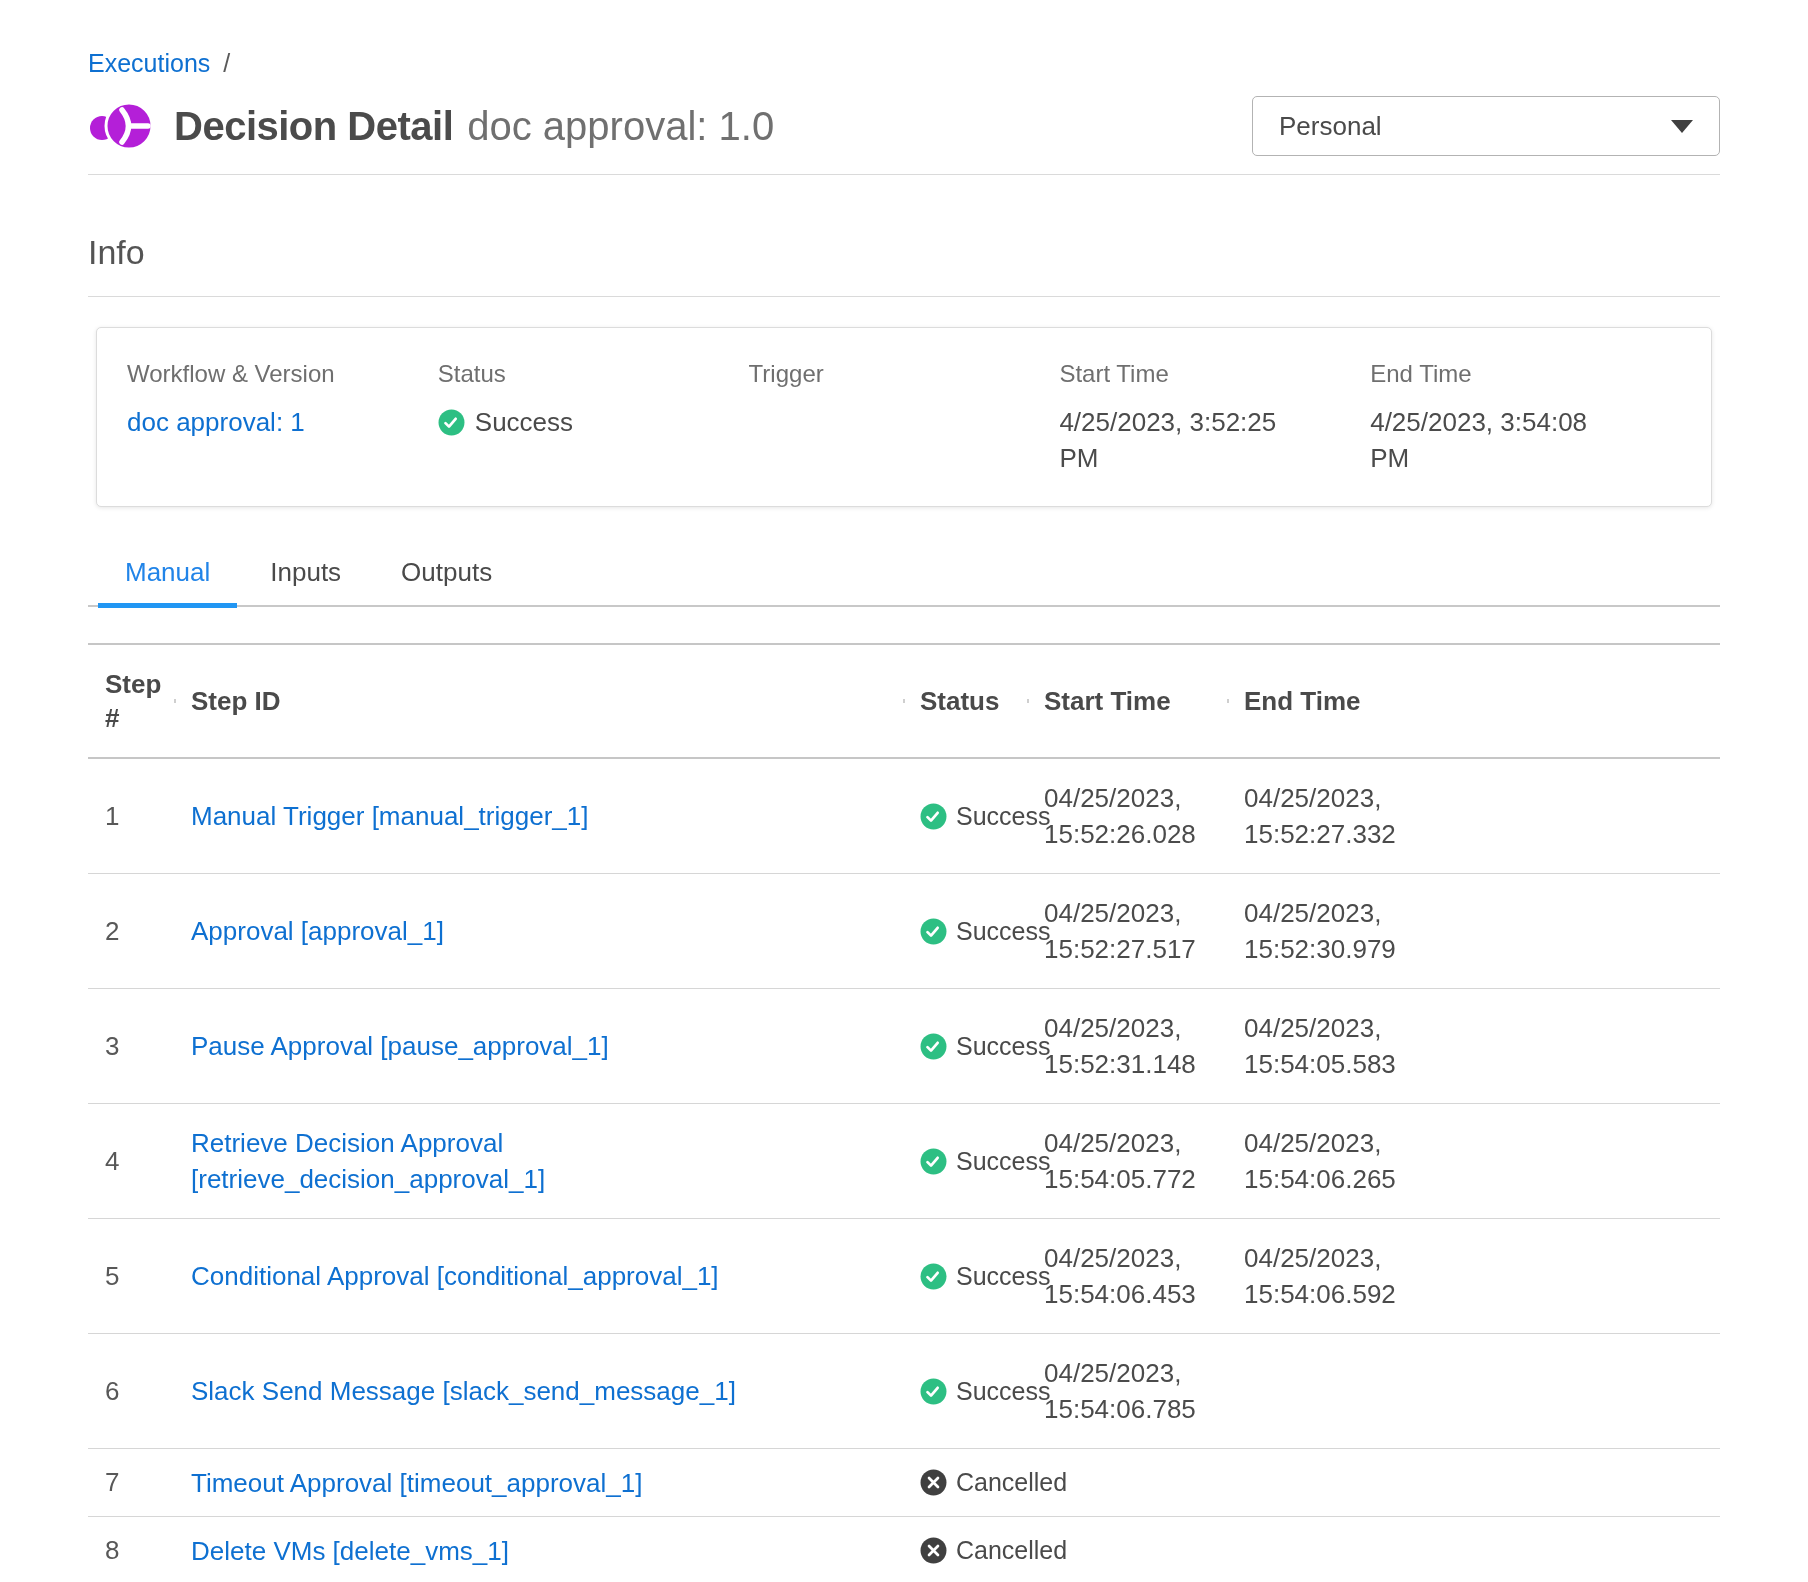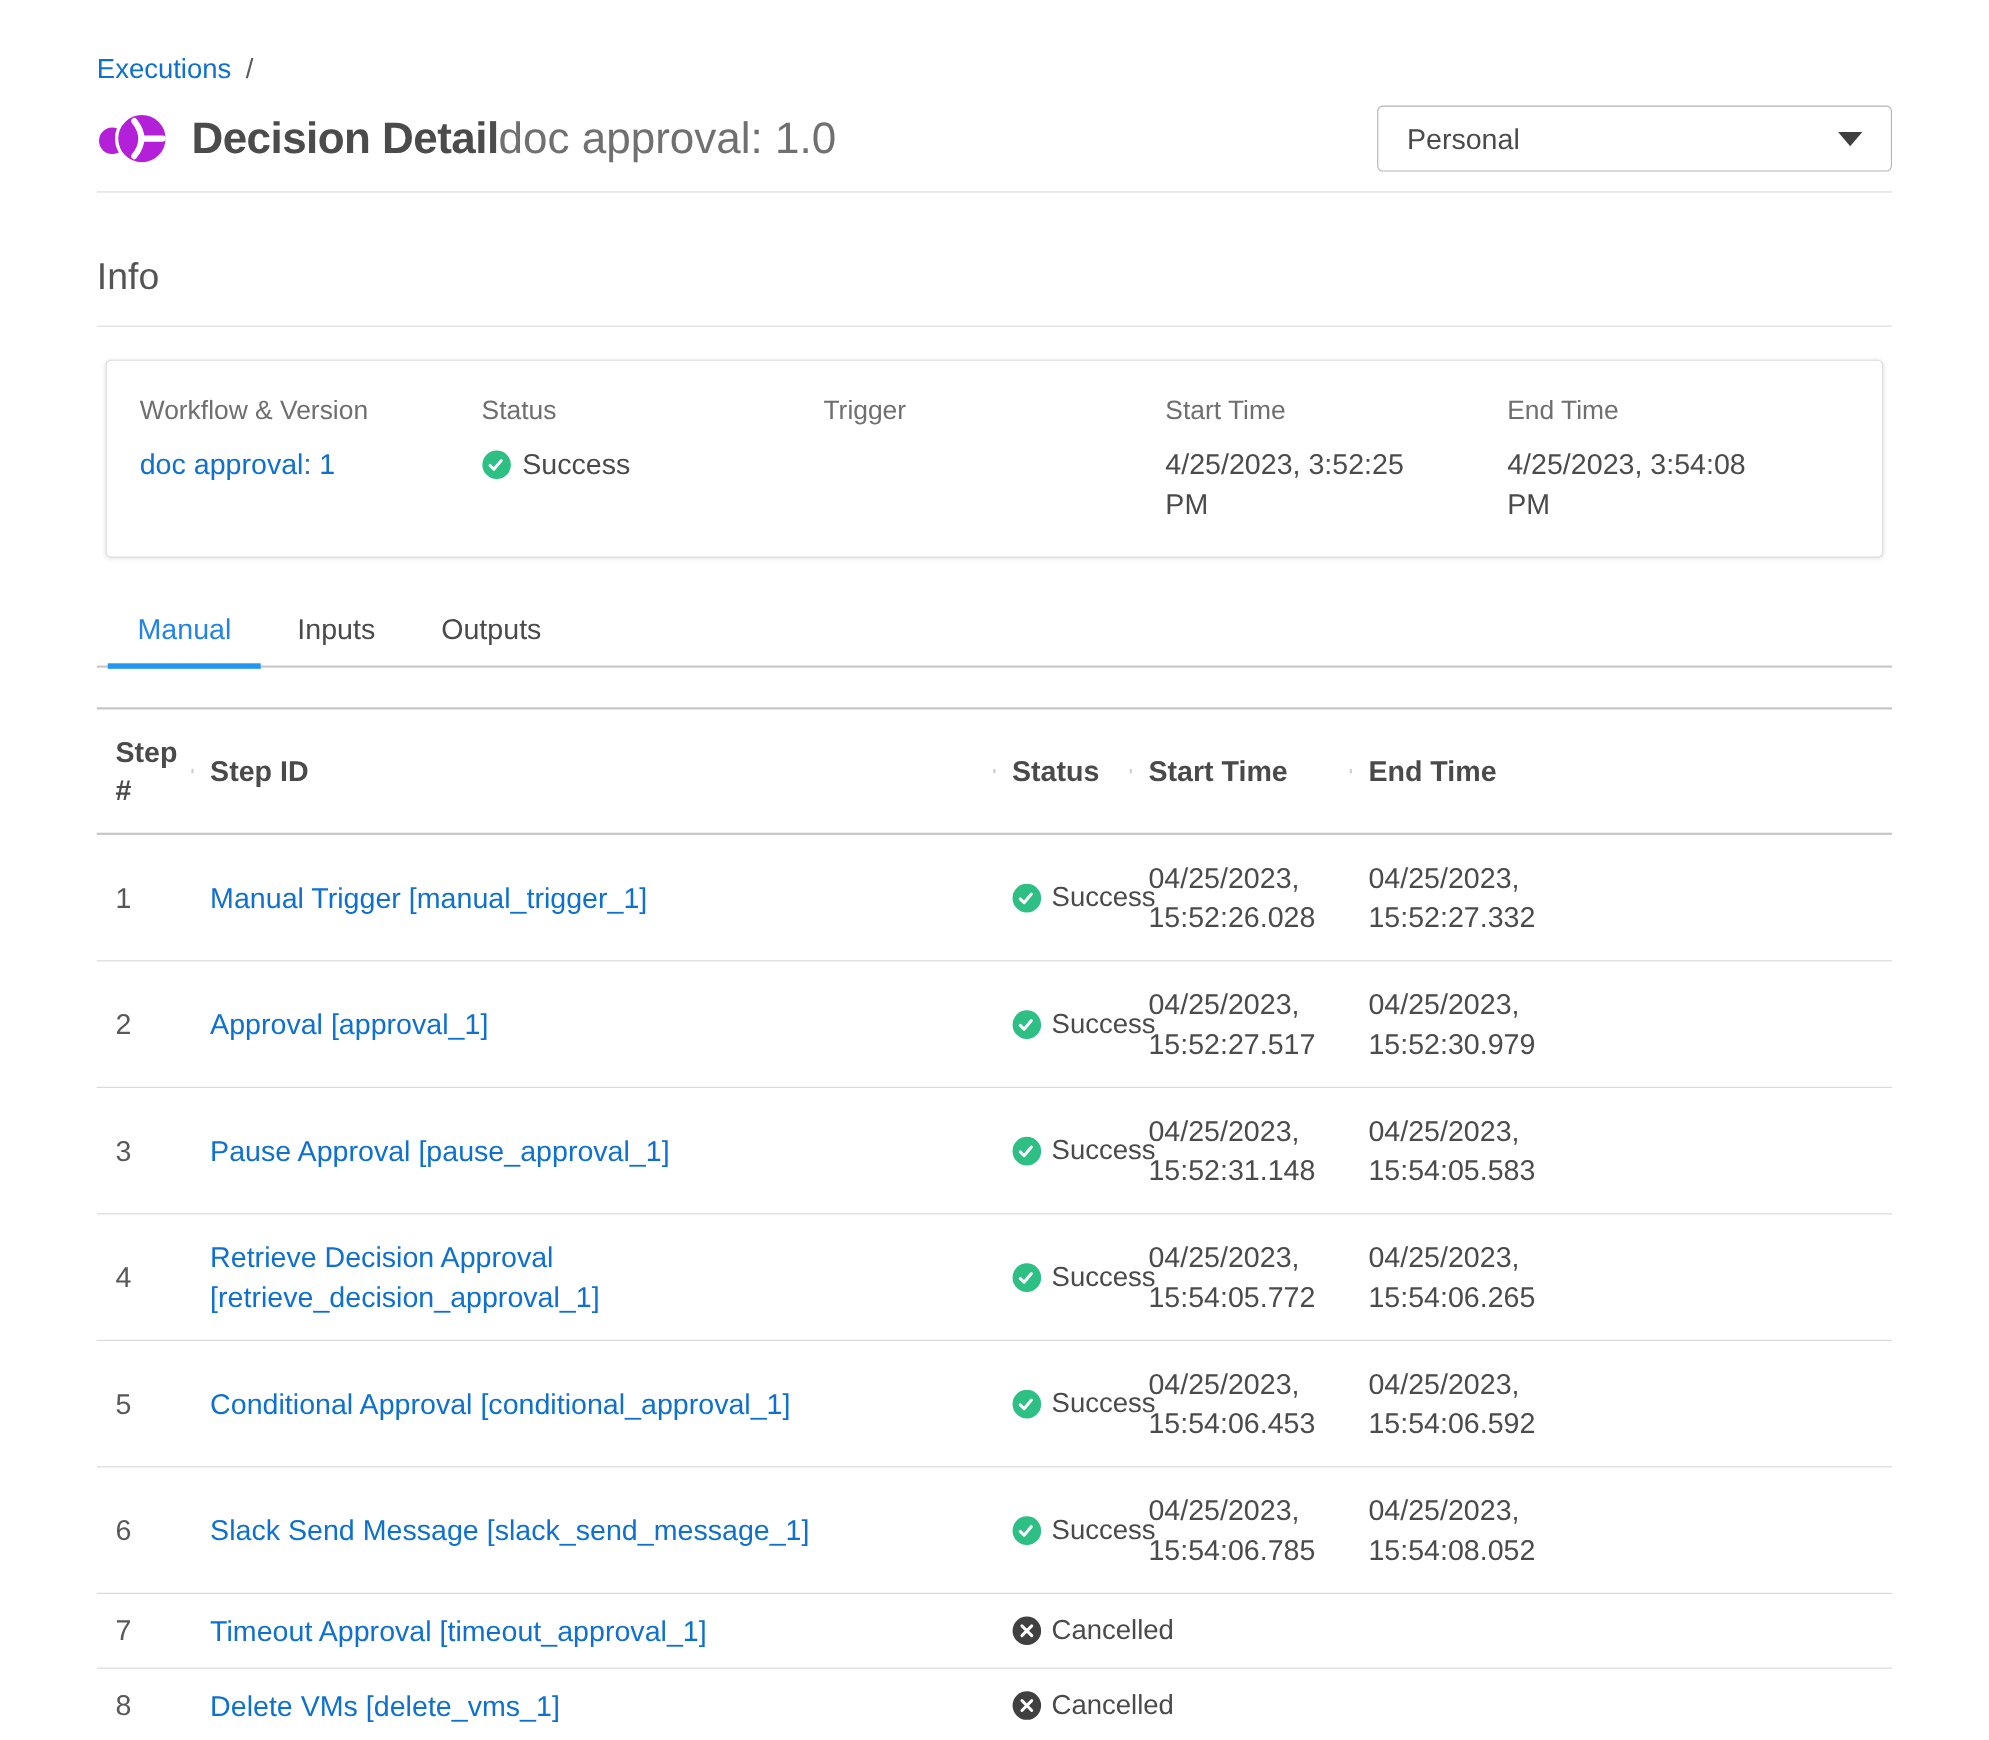--- a/index.html
+++ b/index.html
@@ -9,21 +9,21 @@
 
   
   .breadcrumb { padding-top:33px; font-size:25px; display:flex; align-items:baseline; gap:13px; }
   .bc-link { color:var(--link-blue); cursor:pointer; }
   .bc-sep { color:#5a5a5a; }
 
   
   .title-row { margin-top:16px; height:64px; display:flex; align-items:center; }
   .brand-icon { margin-right:16px; display:flex; align-items:center; }
   .page-title { font-size:40px; font-weight:bold; color:#4b4b4b; letter-spacing:-0.5px; }
-  .page-subtitle { font-size:40px; font-weight:normal; color:#707070; }
+  .page-subtitle { font-size:40px; font-weight:normal; color:#707070; margin-left:14px; }
   .dropdown { margin-left:auto; width:468px; height:60px; border:1.5px solid #b3b3b3; border-radius:5px;
     display:flex; align-items:center; padding:0 26px; cursor:pointer; background:#fff; }
   .dropdown-value { font-size:26px; color:#4a4a4a; }
   .caret { margin-left:auto; width:0; height:0; border-left:11px solid transparent;
     border-right:11px solid transparent; border-top:13px solid #3f3f3f; }
 
   .rule { height:1px; background:#dadada; border:none; }
   .title-rule { margin-top:16px; }
 
   
@@ -267,23 +267,20 @@
               <svg width="27" height="27" viewBox="0 0 26 26">
                 <circle cx="13" cy="13" r="12.5" fill="#2dbf83"></circle>
                 <path d="M7.2 13.6l3.4 3.4 6.4-7.6" stroke="#fff" stroke-width="2.6" fill="none" stroke-linecap="round" stroke-linejoin="round"></path>
               </svg>
             </span>
       <span class="s-text">Success</span>
     </div>
     <div class="td c3">
             <span class="time-text">04/25/2023, 15:54:06.785</span>
           </div>
-    <div class="td c4">
-            <span class="time-text">04/25/2023, 15:54:08.052</span>
-          </div>
   </div>
 
   <div class="tr compact">
     <div class="td c0 step-num">7</div>
     <div class="td c1"><span class="step-link">Timeout Approval [timeout_approval_1]</span></div>
     <div class="td c2 status-cell">
       <span class="status-icon">
               <svg width="27" height="27" viewBox="0 0 26 26">
                 <circle cx="13" cy="13" r="12.5" fill="#404040"></circle>
                 <path d="M8.7 8.7l8.6 8.6 M17.3 8.7l-8.6 8.6" stroke="#fff" stroke-width="2.6" fill="none" stroke-linecap="round"></path>

